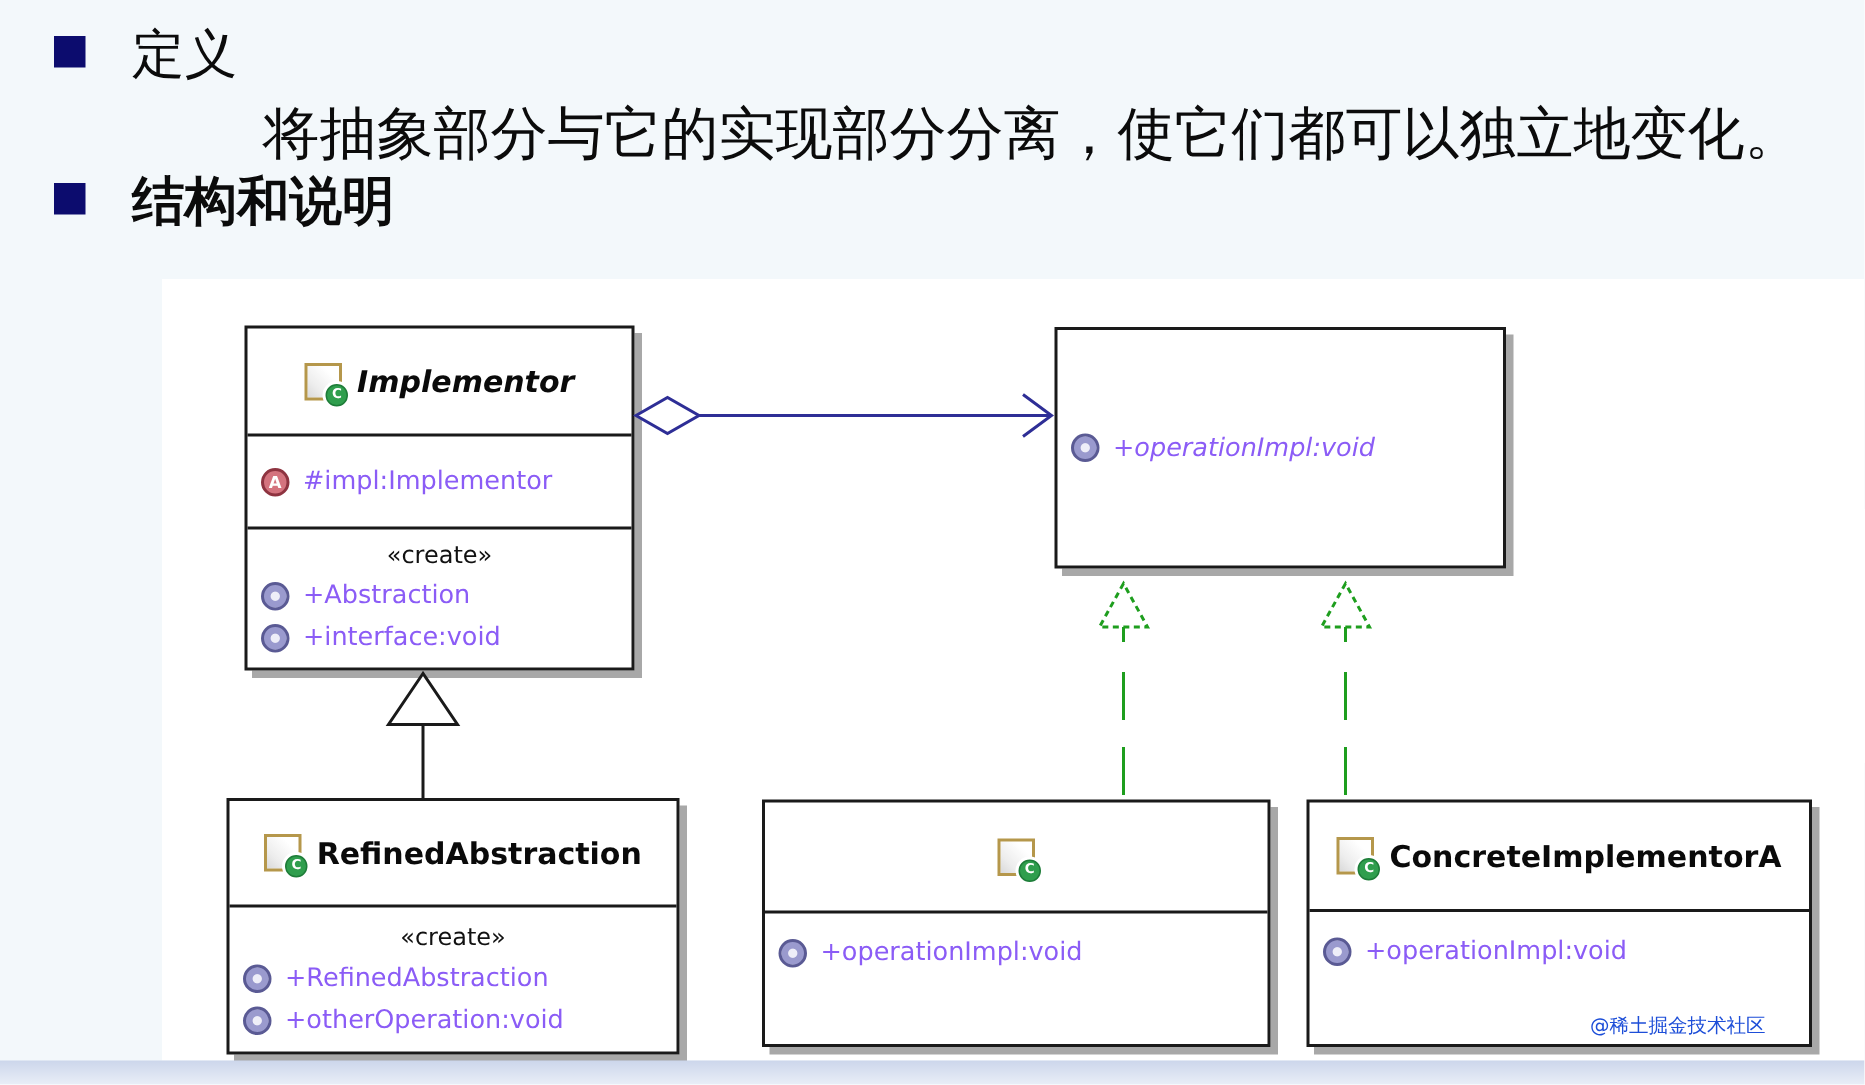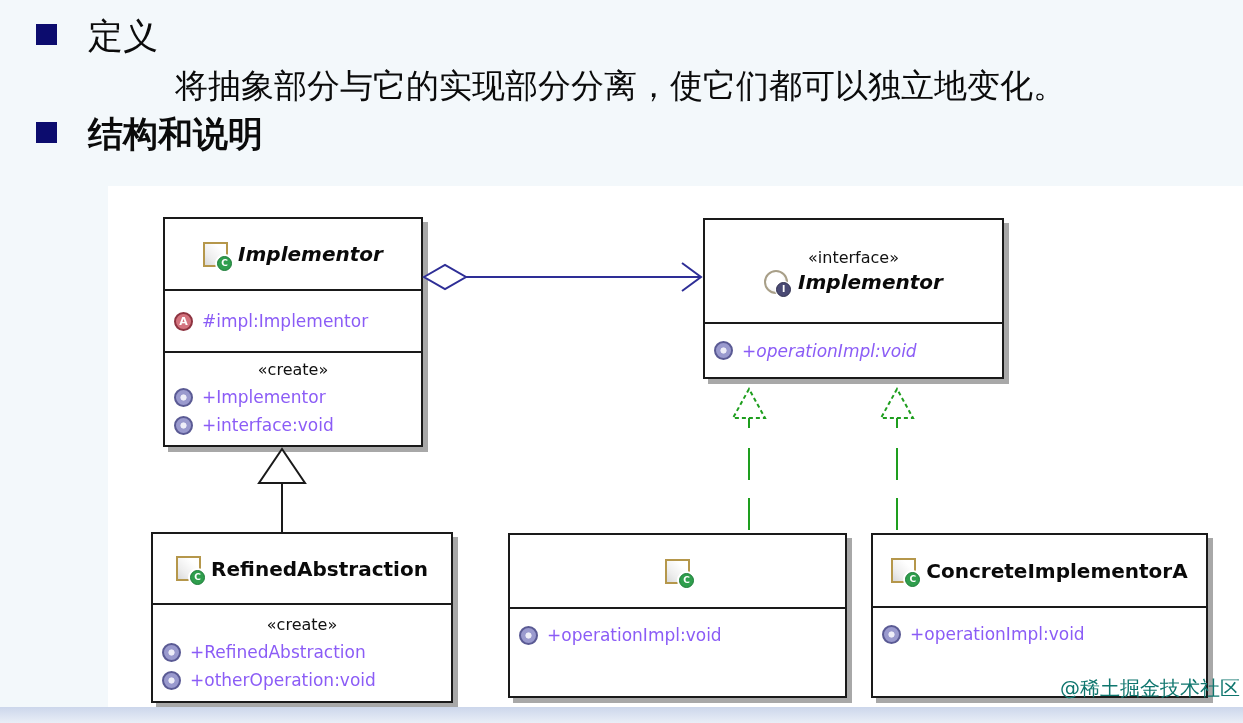--- a/index.html
+++ b/index.html
@@ -4,29 +4,29 @@
 <style>
   html,body{margin:0;padding:0;}
   body{font-family:"DejaVu Sans",sans-serif;}
   #page{position:relative;width:1243px;height:723px;background:#f3f8fb;overflow:hidden;}
 
   
   .bullet{position:absolute;width:21px;height:21px;background:#0c0c6e;}
   .h-text{position:absolute;font-family:"DejaVu Serif",serif;color:#0b0b0b;white-space:nowrap;}
   #bullet1{left:36px;top:24px;}
   #title1{left:88px;top:13px;font-size:35px;}
-  #definition{left:175px;top:64px;font-size:33px;}
+  #definition{left:175px;top:64px;font-size:38px;}
   #bullet2{left:36px;top:122px;}
   #title2{left:88px;top:111px;font-size:35px;font-weight:bold;}
 
   
   #canvas{position:absolute;left:108px;top:186px;width:1135px;height:521px;background:#ffffff;}
   #bottom-strip{position:absolute;left:0;top:707px;width:1243px;height:16px;
     background:linear-gradient(#ccd6eb,#e9eef7);}
-  #watermark{position:absolute;left:1060px;top:675px;font-size:20px;color:#0f766e;white-space:nowrap;}
+  #watermark{position:absolute;left:1060px;top:675px;font-size:13px;color:#1d4ed8;white-space:nowrap;}
 
   
   .uml-box{position:absolute;background:#fff;border:2px solid #1a1a1a;box-sizing:border-box;
     box-shadow:5px 5px 0 #a8a8a8;display:flex;flex-direction:column;}
   .sec{box-sizing:border-box;}
   .sec+.sec{border-top:2px solid #1a1a1a;}
   .hd{display:flex;align-items:center;justify-content:center;gap:10px;}
   .hd-col{display:flex;flex-direction:column;align-items:center;justify-content:center;gap:3px;}
   .hd-line{display:flex;align-items:center;justify-content:center;gap:10px;}
   .cls-name{font-size:20px;font-weight:bold;color:#0a0a0a;white-space:nowrap;}
@@ -105,39 +105,30 @@
         <span class="attr-icon">
             <b class="badge">A</b>
           </span>
         <span class="mem-text">#impl:Implementor</span>
       </div>
     </div>
     <div class="sec methods">
       <div class="stereo">«create»</div>
       <div class="row">
         <span class="op-icon"></span>
-        <span class="mem-text">+Implementor</span>
+        <span class="mem-text">+Abstraction</span>
       </div>
       <div class="row">
         <span class="op-icon"></span>
         <span class="mem-text">+interface:void</span>
       </div>
     </div>
   </div>
 
   <div class="uml-box" id="box-implementor">
-    <div class="sec hd-col">
-      <div class="stereo">«interface»</div>
-      <div class="hd-line">
-        <span class="iface-icon">
-            <b class="badge">I</b>
-          </span>
-        <span class="cls-name abstract">Implementor</span>
-      </div>
-    </div>
     <div class="sec methods">
       <div class="row">
         <span class="op-icon"></span>
         <span class="mem-text ital">+operationImpl:void</span>
       </div>
     </div>
   </div>
 
   <div class="uml-box" id="box-refined">
     <div class="sec hd">

